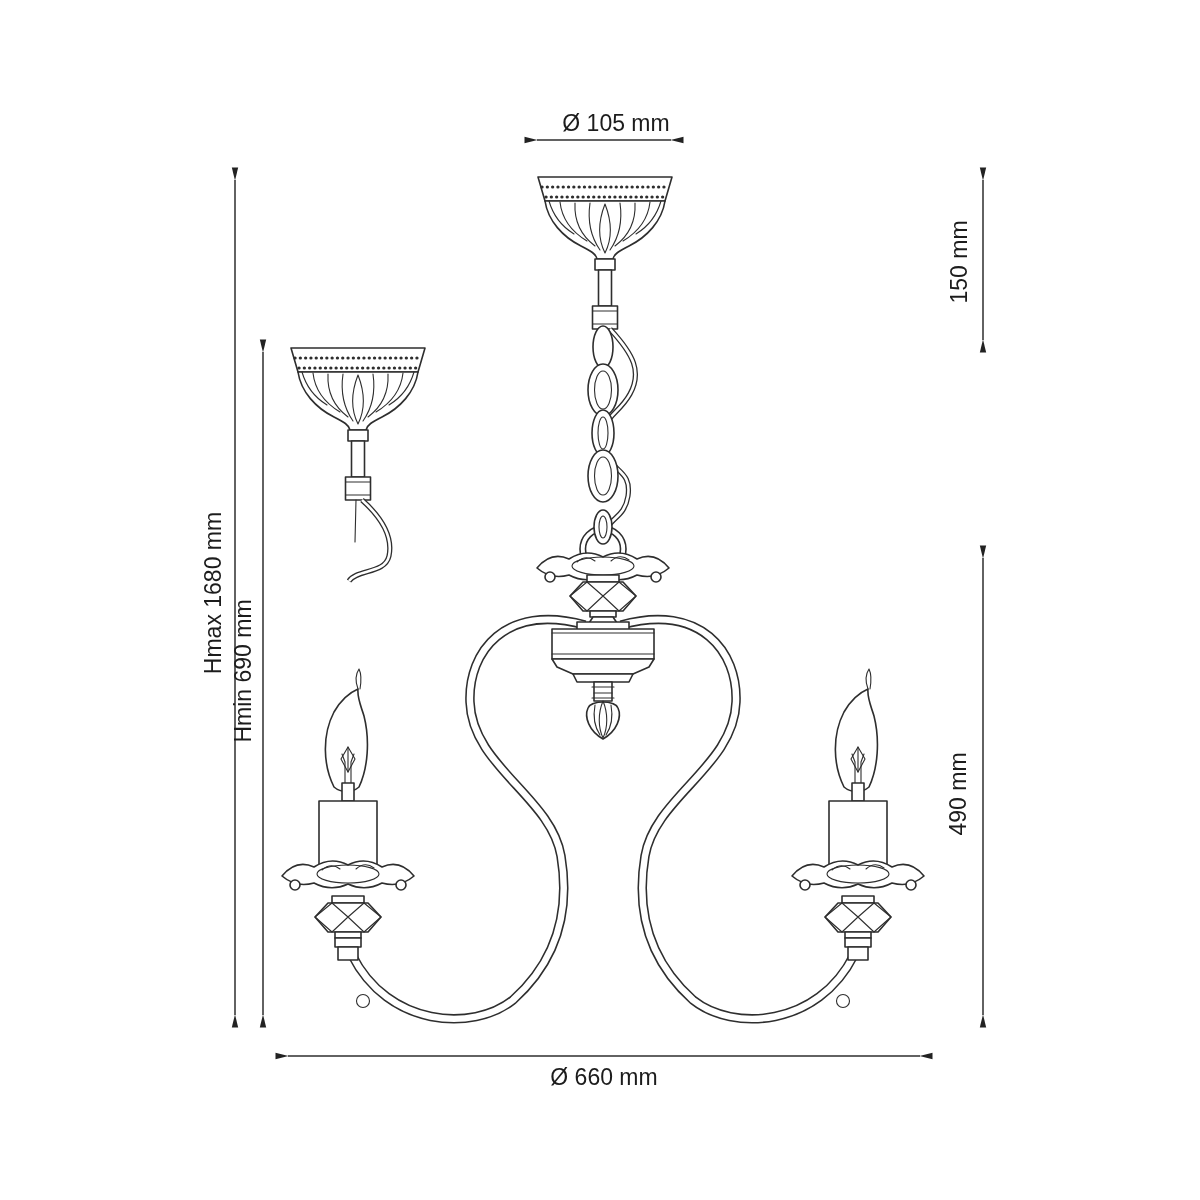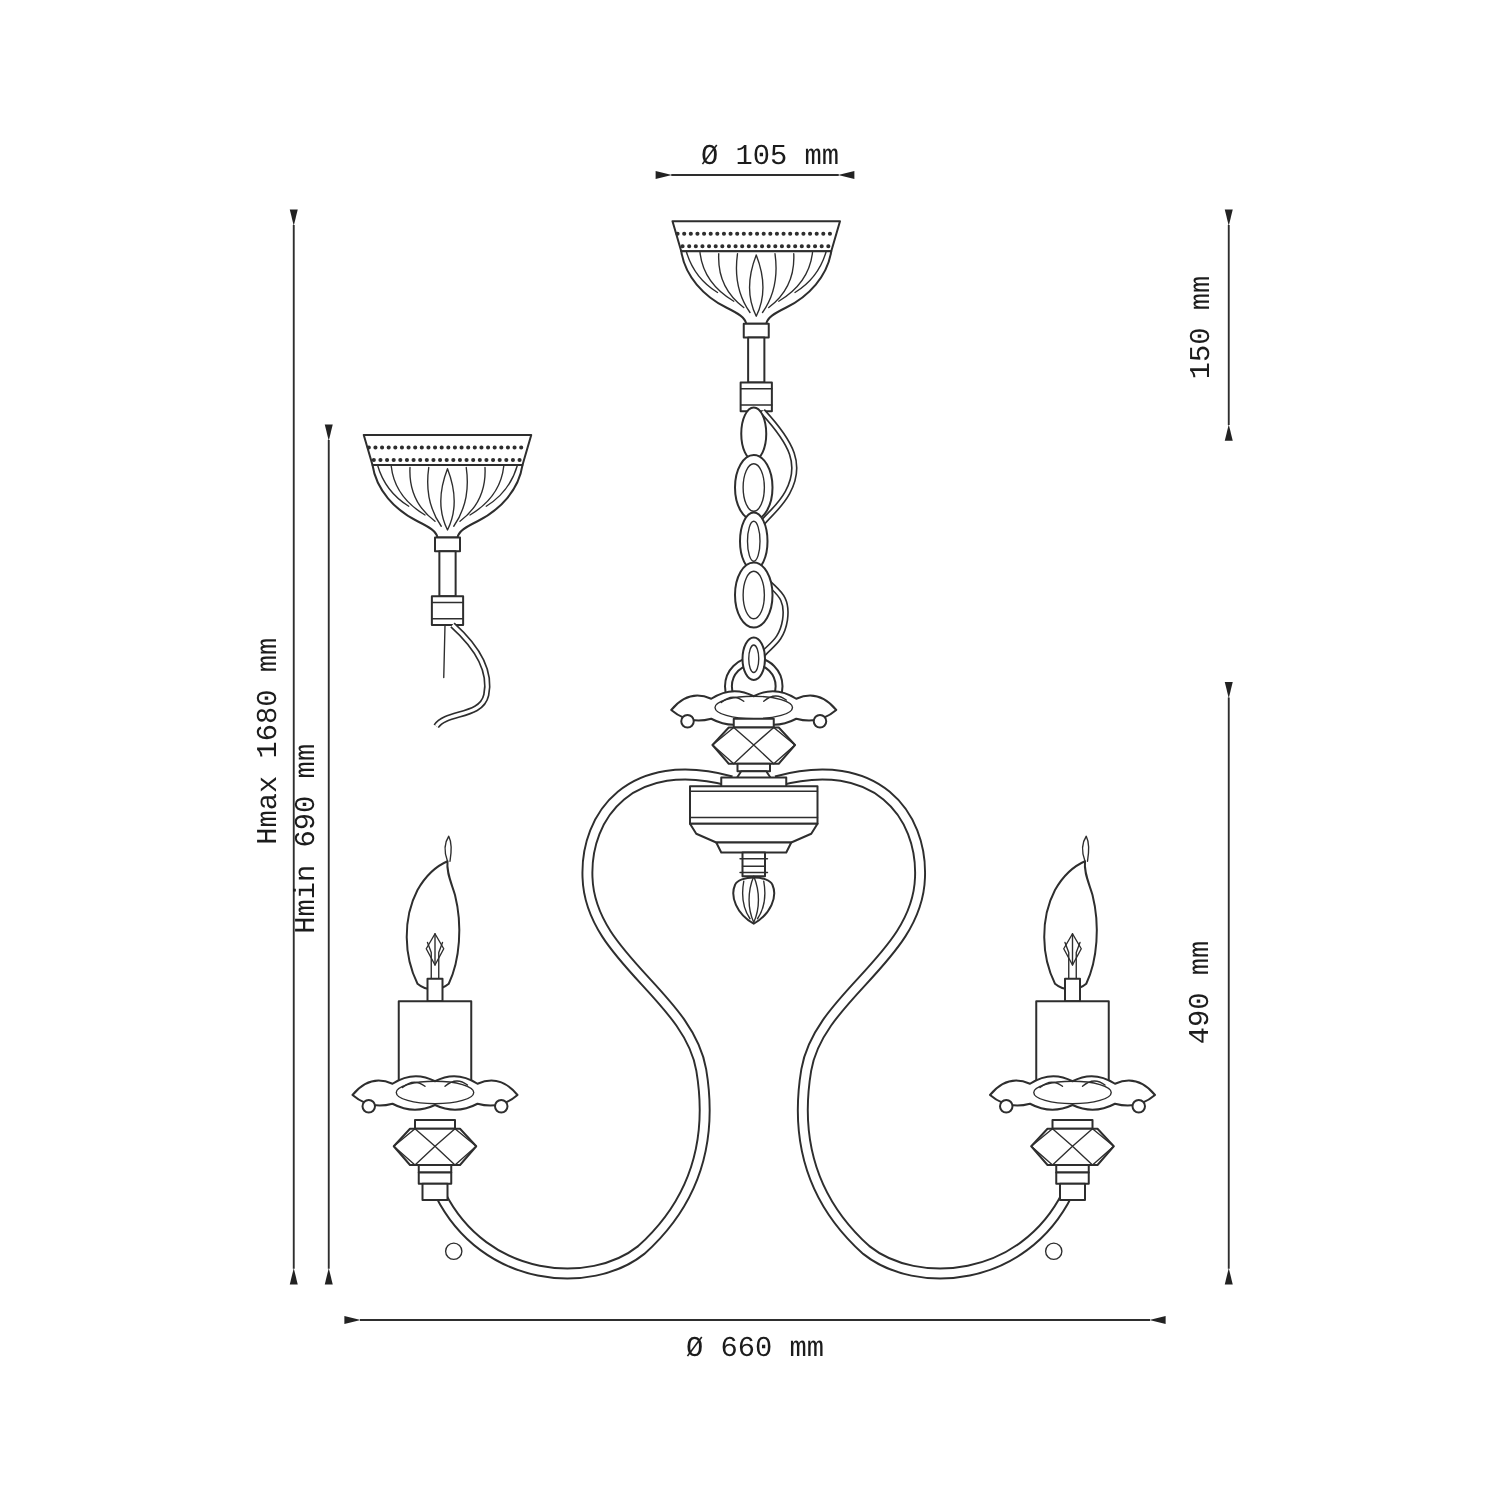--- a/index.html
+++ b/index.html
@@ -1,17 +1,17 @@
 <!DOCTYPE html>
 <html style="--line: #2e2e2e; --text: #1c1c1c;"><head>
 <meta charset="utf-8">
 <style>
   html,body{margin:0;padding:0;background:#fff;}
   .canvas{position:relative;width:1200px;height:1200px;background:#fff;overflow:hidden;
-          font-family:Liberation Mono, monospace;}
+          font-family:Liberation Sans, sans-serif;}
   svg{position:absolute;left:0;top:0;}
   .stroke{fill:none;stroke:var(--line,#2e2e2e);stroke-width:1.6;stroke-linecap:round;stroke-linejoin:round;}
   .strokefill{fill:#ffffff;stroke:var(--line,#2e2e2e);stroke-width:1.6;stroke-linejoin:round;}
   .thin{stroke-width:1.1;}
   .beads{fill:none;stroke:var(--line,#2e2e2e);stroke-width:3.2;stroke-dasharray:0.1 5.2;stroke-linecap:round;}
   .dim{stroke:var(--line,#222222);stroke-width:1.5;}
   .dimtext{font-size:23px;fill:var(--text,#1c1c1c);}
   .band{fill:none;stroke:var(--line,#2e2e2e);stroke-width:9.5;}
   .bandcore{fill:none;stroke:#ffffff;stroke-width:6.4;}
   .cable{fill:none;stroke:var(--line,#2e2e2e);stroke-width:5.2;}

